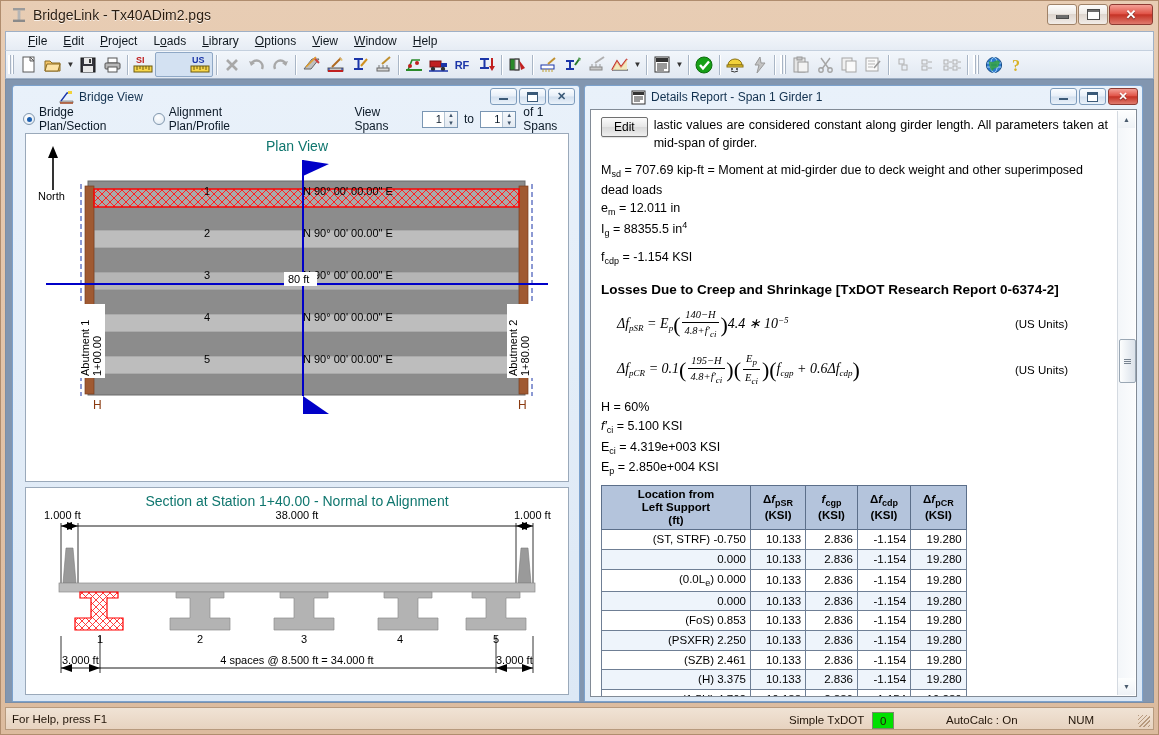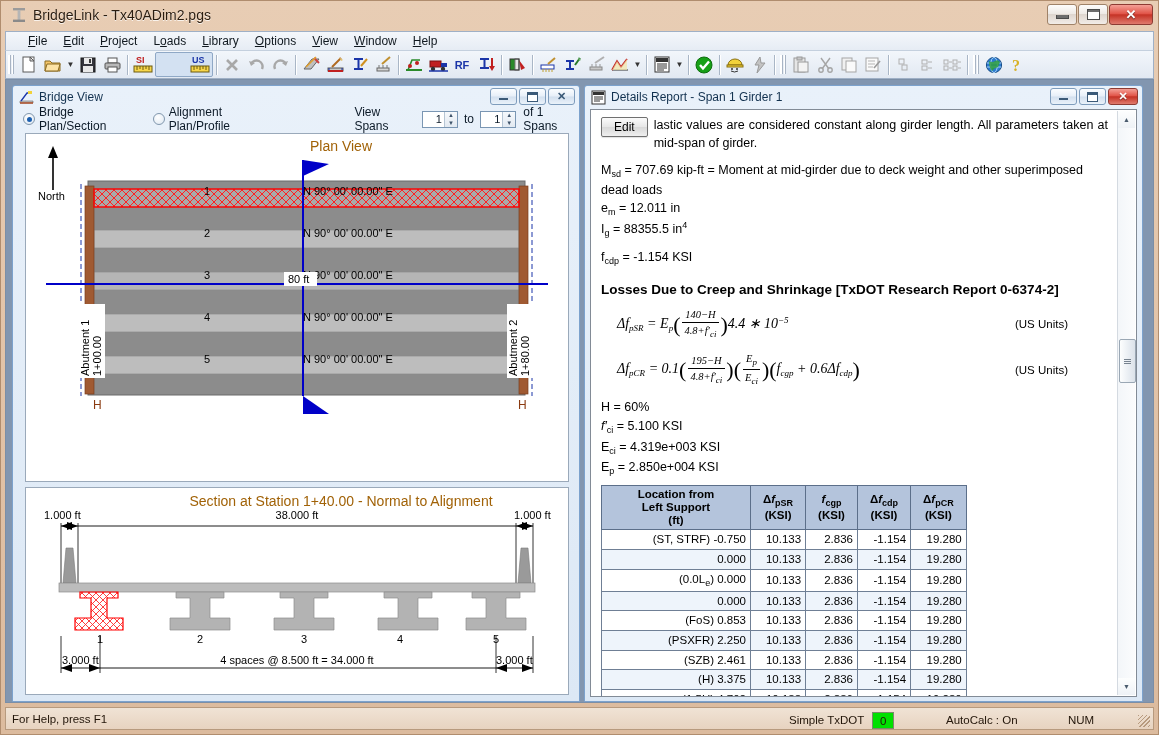--- a/index.html
+++ b/index.html
@@ -88,21 +88,21 @@
   
   .child{
     position:absolute;
     background:linear-gradient(to bottom,#e9f1fa 0%,#dce8f5 100%);
     border:1px solid #7ca2cd;
     border-radius:3px 3px 0 0;
     box-sizing:border-box;
   }
   .child-title{
     height:22px;position:relative;
-    display:flex;align-items:center;
+    display:flex;align-items:center;padding-left:40px;
   }
   .child-title .ct-icon{margin:0 5px 0 6px;width:15px;height:15px;}
   .child-title .ct-text{font-size:12px;color:#12314f;white-space:nowrap;}
   .cwbtns{position:absolute;right:4px;top:2px;display:flex;}
   .cwbtn{
     width:27px;height:17px;margin-left:2px;border:1px solid #7e9cbc;border-radius:3px;
     background:linear-gradient(to bottom,#fbfdff 0%,#e7eff8 48%,#d2dfee 52%,#eaf2fa 100%);
     display:flex;align-items:center;justify-content:center;box-sizing:border-box;
   }
   .cwbtn.close-red{
@@ -143,21 +143,21 @@
   }
   .spin .arrows span{flex:1;display:flex;align-items:center;justify-content:center;font-size:6px;color:#3e536a;}
   
   .pane{
     position:absolute;background:#ffffff;border:1px solid #9aa9ba;
     box-sizing:border-box;overflow:hidden;
   }
   #plan-pane{left:12px;top:47px;width:544px;height:349px;}
   #sect-pane{left:12px;top:401px;width:544px;height:208px;}
   .dtitle{
-    position:absolute;width:100%;text-align:center;font-size:14px;color:#a16207;padding-left:44px;
+    position:absolute;width:100%;text-align:center;font-size:14px;color:#0f766e;
   }
   
   #details{left:578px;top:5px;width:559px;height:617px;}
   #report-body{
     position:absolute;left:5px;top:23px;right:5px;bottom:4px;
     background:#ffffff;border:1px solid #828b96;box-sizing:border-box;overflow:hidden;
   }
   #report-scroll{
     position:absolute;right:1px;top:1px;bottom:1px;width:17px;
     background:linear-gradient(to right,#f3f6f9,#fbfcfd);

